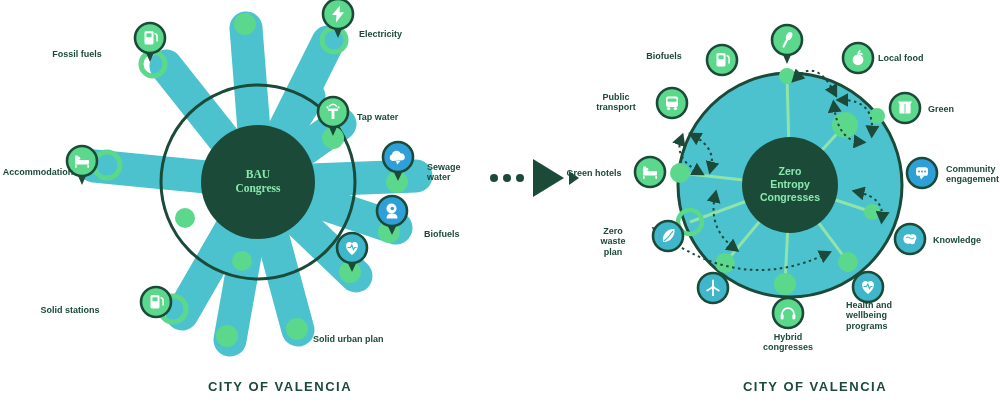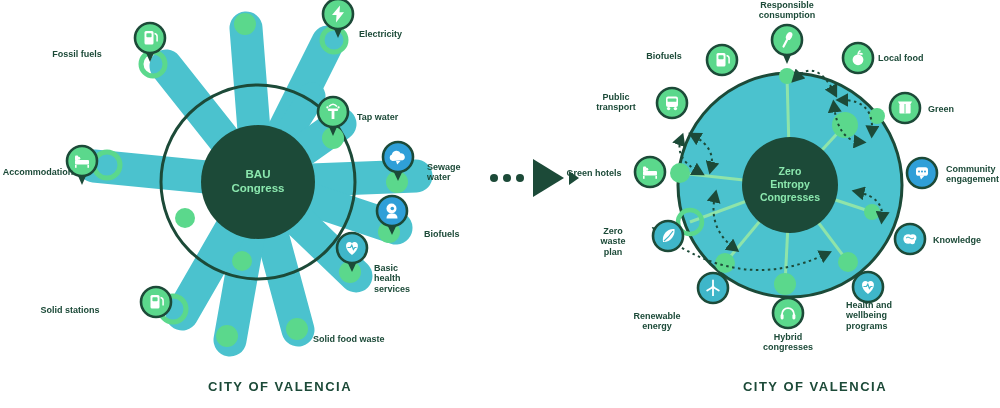--- a/index.html
+++ b/index.html
@@ -7,21 +7,21 @@
          font-family:"Liberation Sans",sans-serif;}
   .stage svg{position:absolute;left:0;top:0;}
   .lbl{position:absolute;font-size:9px;font-weight:600;line-height:1.15;color:#1C4A38;
        white-space:pre-line;}
   .lbl.r{text-align:center;}
   .lbl.c{text-align:center;}
   .caption{position:absolute;font-size:13px;font-weight:800;letter-spacing:1.5px;
            color:#1C4A38;text-align:center;}
   .hubtext{position:absolute;text-align:center;color:#8BE7AE;font-weight:600;
            white-space:pre-line;}
-  .hubtext.l{font-size:11.5px;line-height:1.25;}
+  .hubtext.l{font-size:11.5px;line-height:1.25;font-family:Liberation Serif, serif;}
   .hubtext.rt{font-size:10.5px;line-height:1.22;}
 </style>
 </head>
 <body>
 
 <div class="stage">
 
 <svg width="1000" height="408" viewBox="0 0 1000 408">
   <defs>
     <marker id="ah" markerWidth="7" markerHeight="7" refX="3.2" refY="3.5" orient="auto-start-reverse">
@@ -297,41 +297,34 @@
     </g>
   </g>
 </svg>
 
 <div class="lbl r" style="left:22px;top:49px;width:110px">Fossil fuels</div>
 <div class="lbl" style="left:359px;top:29px;width:90px">Electricity</div>
 <div class="lbl" style="left:357px;top:112px;width:85px">Tap water</div>
 <div class="lbl" style="left:427px;top:162px;width:70px">Sewage
 water</div>
 <div class="lbl" style="left:424px;top:229px;width:75px">Biofuels</div>
-<div class="lbl" style="left:374px;top:263px;width:70px">Basic
-health
-services</div>
-<div class="lbl" style="left:313px;top:334px;width:115px">Solid food waste</div>
+<div class="lbl" style="left:313px;top:334px;width:115px">Solid urban plan</div>
 <div class="lbl r" style="left:10px;top:305px;width:120px">Solid stations</div>
 <div class="lbl r" style="left:0px;top:167px;width:76px">Accommodation</div>
 
-<div class="lbl c" style="left:727px;top:0px;width:120px">Responsible
-consumption</div>
 <div class="lbl" style="left:878px;top:53px;width:80px">Local food</div>
 <div class="lbl" style="left:928px;top:104px;width:70px">Green</div>
 <div class="lbl" style="left:946px;top:164px;width:60px">Community
 engagement</div>
 <div class="lbl" style="left:933px;top:235px;width:70px">Knowledge</div>
 <div class="lbl c" style="left:738px;top:332px;width:100px">Hybrid
 congresses</div>
 <div class="lbl" style="left:846px;top:300px;width:90px">Health and
 wellbeing
 programs</div>
-<div class="lbl r" style="left:617px;top:311px;width:80px">Renewable
-energy</div>
 <div class="lbl r" style="left:578px;top:226px;width:70px">Zero
 waste
 plan</div>
 <div class="lbl r" style="left:554px;top:168px;width:80px">Green hotels</div>
 <div class="lbl r" style="left:576px;top:92px;width:80px">Public
 transport</div>
 <div class="lbl r" style="left:624px;top:51px;width:80px">Biofuels</div>
 
 <div class="hubtext l" style="left:200px;top:167px;width:116px">BAU
 Congress</div>

